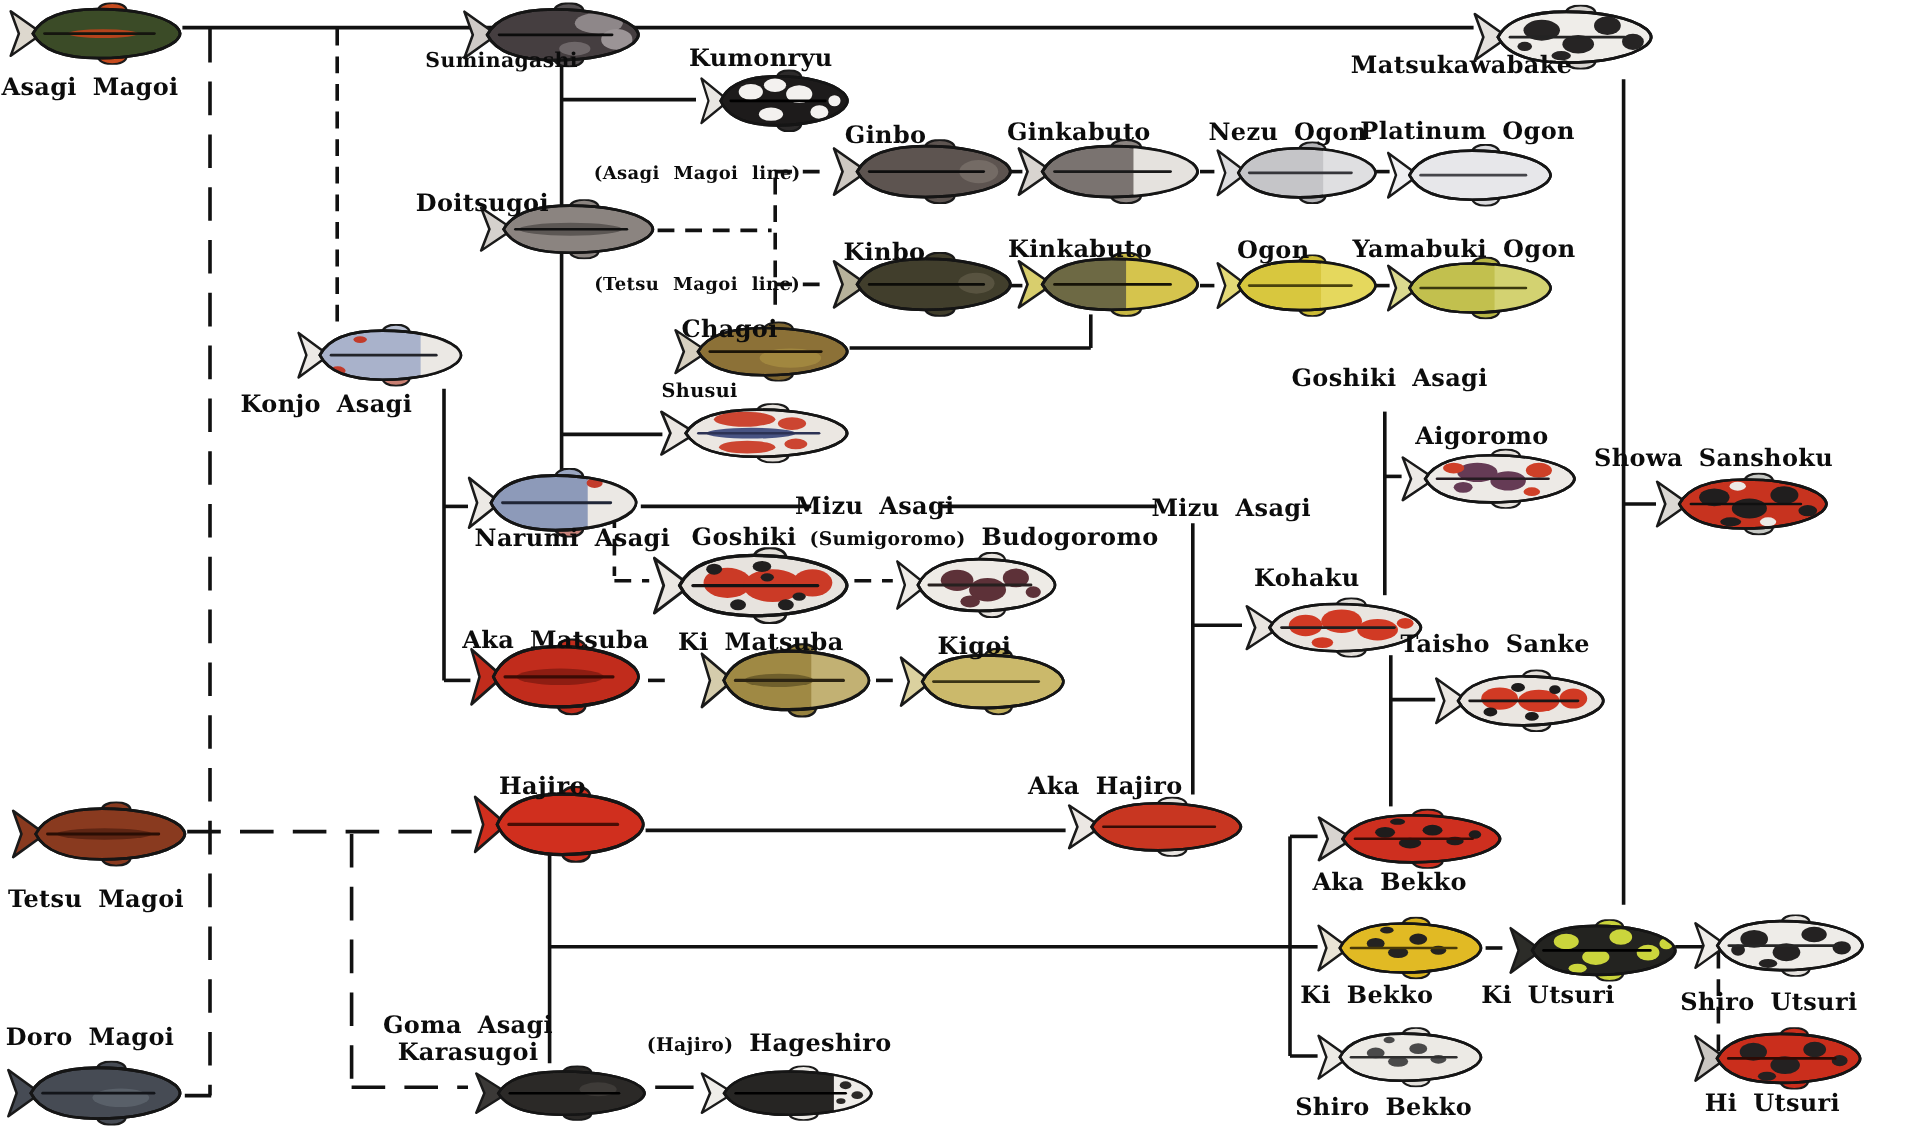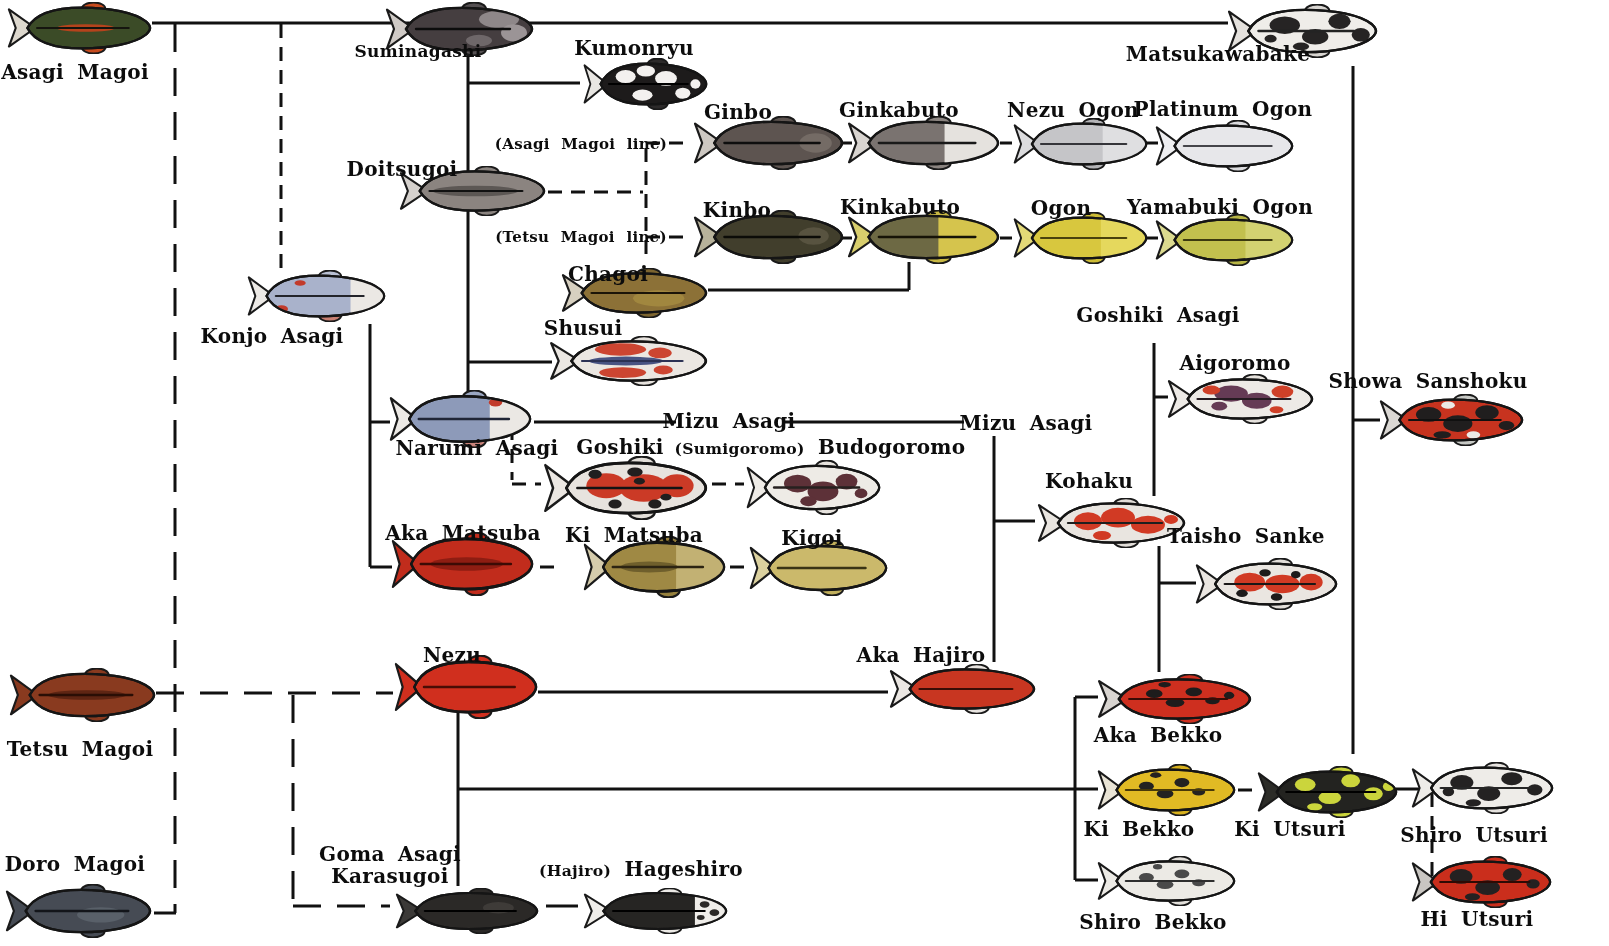--- a/index.html
+++ b/index.html
@@ -196,21 +196,21 @@
       <g clip-path="url(#cp-shusui)">
         <ellipse cx="73" cy="28" rx="35" ry="5" fill="#485382"></ellipse>
         <ellipse cx="68" cy="15" rx="24" ry="7" fill="#cc4531"></ellipse>
         <ellipse cx="70" cy="41" rx="22" ry="6" fill="#cc4531"></ellipse>
         <ellipse cx="105" cy="19" rx="11" ry="6" fill="#cc4531"></ellipse>
         <ellipse cx="108" cy="38" rx="9" ry="5" fill="#cc4531"></ellipse>
       </g>
       <line x1="32" y1="28" x2="126" y2="28" stroke="#2c3254" stroke-width="2.4" stroke-linecap="round"></line>
       <path d="M22,28 C30,12 52,6 78,6 C106,6 132,11 144,21 C147,24 148,26 148,28 C148,30 147,32 144,35 C132,45 106,50 78,50 C52,50 30,44 22,28 Z" fill="none" stroke="#151515" stroke-width="2.4"></path>
     </svg>
-    <div class="lbl" style="left: 583px; top: 317px; font-size: 20px;"><span>Shusui</span></div>
+    <div class="lbl" style="left: 583px; top: 317px; font-size: 16px;"><span>Shusui</span></div>
     <svg viewBox="0 0 150 56" preserveAspectRatio="none" class="fish" style="left: 388px; top: 390px; width: 144px; height: 58px;">
       <defs>
         <clipPath id="cp-narumi-asagi">
           <path d="M22,28 C30,12 52,6 78,6 C106,6 132,11 144,21 C147,24 148,26 148,28 C148,30 147,32 144,35 C132,45 106,50 78,50 C52,50 30,44 22,28 Z"></path>
         </clipPath>
       </defs>
       <path d="M30,28 L3,8 L10,28 L3,48 Z" fill="#ece9e5" stroke="#1a1a1a" stroke-width="2.2" stroke-linejoin="round"></path>
       <ellipse cx="90" cy="7" rx="12" ry="6.5" fill="#9aa6c1" stroke="#1a1a1a" stroke-width="2"></ellipse>
       <ellipse cx="90" cy="49" rx="12" ry="6.5" fill="#c9837a" stroke="#1a1a1a" stroke-width="2"></ellipse>
       <path d="M22,28 C30,12 52,6 78,6 C106,6 132,11 144,21 C147,24 148,26 148,28 C148,30 147,32 144,35 C132,45 106,50 78,50 C52,50 30,44 22,28 Z" fill="#8d9ab9" stroke="#151515" stroke-width="2.4"></path>
@@ -609,21 +609,21 @@
         </clipPath>
       </defs>
       <path d="M30,28 L3,8 L10,28 L3,48 Z" fill="#d02f1e" stroke="#1a1a1a" stroke-width="2.2" stroke-linejoin="round"></path>
       <ellipse cx="90" cy="7" rx="12" ry="6.5" fill="#d02f1e" stroke="#1a1a1a" stroke-width="2"></ellipse>
       <ellipse cx="90" cy="49" rx="12" ry="6.5" fill="#d02f1e" stroke="#1a1a1a" stroke-width="2"></ellipse>
       <path d="M22,28 C30,12 52,6 78,6 C106,6 132,11 144,21 C147,24 148,26 148,28 C148,30 147,32 144,35 C132,45 106,50 78,50 C52,50 30,44 22,28 Z" fill="#d02f1e" stroke="#151515" stroke-width="2.4"></path>
       <g clip-path="url(#cp-higoi)"></g>
       <line x1="32" y1="28" x2="126" y2="28" stroke="#4a0d05" stroke-width="2.4" stroke-linecap="round"></line>
       <path d="M22,28 C30,12 52,6 78,6 C106,6 132,11 144,21 C147,24 148,26 148,28 C148,30 147,32 144,35 C132,45 106,50 78,50 C52,50 30,44 22,28 Z" fill="none" stroke="#151515" stroke-width="2.4"></path>
     </svg>
-    <div class="lbl" style="left: 452px; top: 644px; font-size: 20px;"><span>Nezu</span></div>
+    <div class="lbl" style="left: 452px; top: 644px; font-size: 20px;"><span>Hajiro</span></div>
     <svg viewBox="0 0 150 56" preserveAspectRatio="none" class="fish" style="left: 888px; top: 664px; width: 148px; height: 50px;">
       <defs>
         <clipPath id="cp-aka-hajiro">
           <path d="M22,28 C30,12 52,6 78,6 C106,6 132,11 144,21 C147,24 148,26 148,28 C148,30 147,32 144,35 C132,45 106,50 78,50 C52,50 30,44 22,28 Z"></path>
         </clipPath>
       </defs>
       <path d="M30,28 L3,8 L10,28 L3,48 Z" fill="#ebe7e3" stroke="#1a1a1a" stroke-width="2.2" stroke-linejoin="round"></path>
       <ellipse cx="90" cy="7" rx="12" ry="6.5" fill="#e8e4e0" stroke="#1a1a1a" stroke-width="2"></ellipse>
       <ellipse cx="90" cy="49" rx="12" ry="6.5" fill="#e8e4e0" stroke="#1a1a1a" stroke-width="2"></ellipse>
       <path d="M22,28 C30,12 52,6 78,6 C106,6 132,11 144,21 C147,24 148,26 148,28 C148,30 147,32 144,35 C132,45 106,50 78,50 C52,50 30,44 22,28 Z" fill="#c83621" stroke="#151515" stroke-width="2.4"></path>

